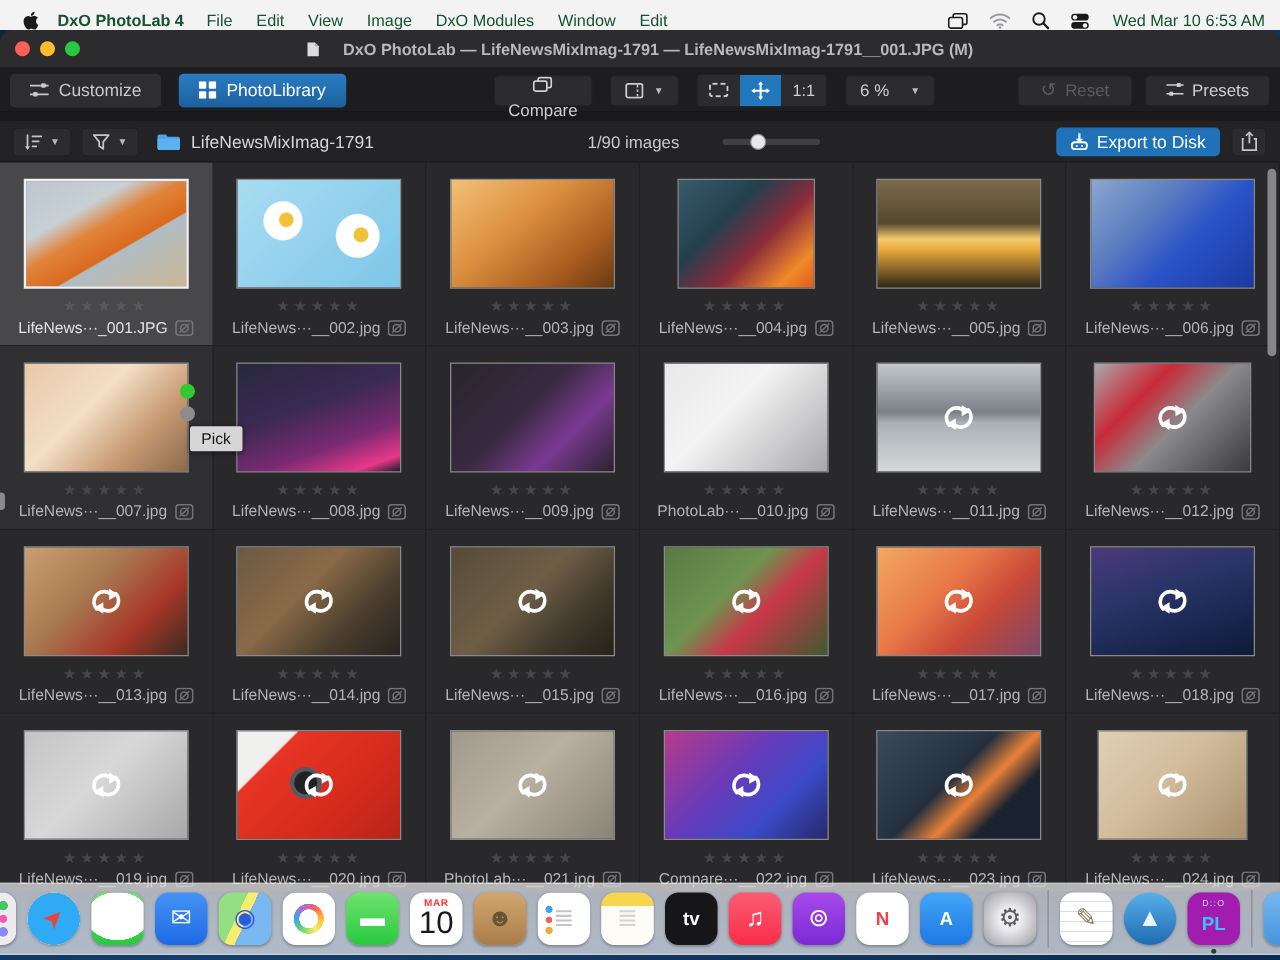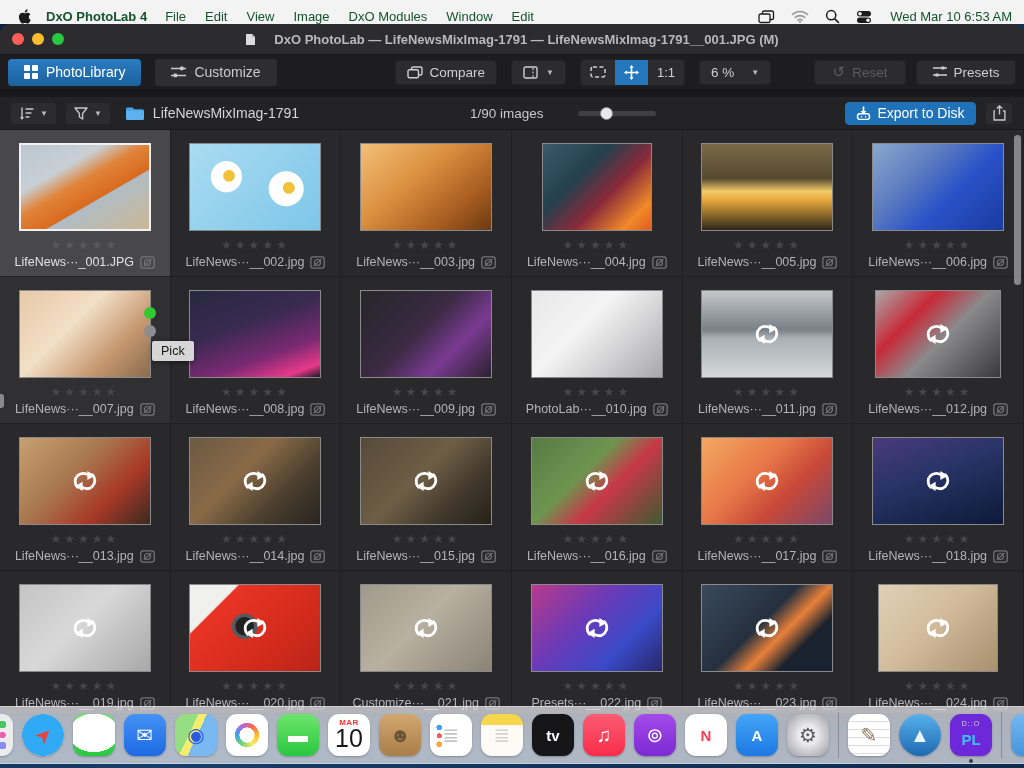--- a/index.html
+++ b/index.html
@@ -158,44 +158,44 @@
         <svg width="11" height="13" viewBox="0 0 11 13">
             <path d="M1 1h6l3 3v8H1z" fill="#dcdcde"></path>
             <path d="M7 1v3h3" fill="#aaaaac"></path>
           </svg>
       </span>
       <span>DxO PhotoLab — LifeNewsMixImag-1791 — LifeNewsMixImag-1791__001.JPG (M)</span>
     </div>
   </div>
 
   <div class="toolbar">
+    <div class="tab">
+      <span>
+        <svg width="15" height="13" viewBox="0 0 15 13">
+            <line x1="0" y1="2.5" x2="15" y2="2.5" stroke="#c9c9cb" stroke-width="1.4"></line>
+            <rect x="9" y="0.6" width="3.6" height="3.6" rx="0.8" fill="#c9c9cb"></rect>
+            <line x1="0" y1="9.5" x2="15" y2="9.5" stroke="#c9c9cb" stroke-width="1.4"></line>
+            <rect x="2.5" y="7.6" width="3.6" height="3.6" rx="0.8" fill="#c9c9cb"></rect>
+          </svg>
+      </span>
+      <span>Customize</span>
+    </div>
     <div class="tab active">
       <span>
         <svg width="14" height="14" viewBox="0 0 14 14">
             <rect x="0" y="0" width="6" height="6" rx="1" fill="#fff"></rect>
             <rect x="8" y="0" width="6" height="6" rx="1" fill="#fff"></rect>
             <rect x="0" y="8" width="6" height="6" rx="1" fill="#fff"></rect>
             <rect x="8" y="8" width="6" height="6" rx="1" fill="#fff"></rect>
           </svg>
       </span>
       <span>PhotoLibrary</span>
     </div>
-    <div class="tab">
-      <span>
-        <svg width="15" height="13" viewBox="0 0 15 13">
-            <line x1="0" y1="2.5" x2="15" y2="2.5" stroke="#c9c9cb" stroke-width="1.4"></line>
-            <rect x="9" y="0.6" width="3.6" height="3.6" rx="0.8" fill="#c9c9cb"></rect>
-            <line x1="0" y1="9.5" x2="15" y2="9.5" stroke="#c9c9cb" stroke-width="1.4"></line>
-            <rect x="2.5" y="7.6" width="3.6" height="3.6" rx="0.8" fill="#c9c9cb"></rect>
-          </svg>
-      </span>
-      <span>Customize</span>
-    </div>
-
-    <div class="tbtn" style="margin-left:118px;">
+
+    <div class="tbtn" style="margin-left:118px;flex-direction:column;">
       <span>
         <svg width="16" height="13" viewBox="0 0 16 13">
             <rect x="4.5" y="1" width="10.5" height="8" rx="1.5" fill="none" stroke="#cfcfd1" stroke-width="1.4"></rect>
             <rect x="1" y="3.8" width="10.5" height="8" rx="1.5" fill="#2c2c2e" stroke="#cfcfd1" stroke-width="1.4"></rect>
           </svg>
       </span>
       <span>Compare</span>
     </div>
 
     <div class="tbtn" style="margin-left:14px;gap:8px;">
@@ -723,21 +723,21 @@
                 <path d="M10 21.5 A 8.6 8.6 0 0 1 22.5 9.5"></path>
                 <path d="M26 8.5 A 8.6 8.6 0 0 1 13.5 20.5"></path>
               </g>
               <polygon points="20.5,4.5 28.5,9.5 20.5,14" fill="#ffffff"></polygon>
               <polygon points="15.5,15.8 7.5,20.5 15.5,25.5" fill="#ffffff"></polygon>
             </svg>
           </div>
         </div>
         <div class="stars">★★★★★</div>
         <div class="meta">
-          <span class="fname">Customize···__021.jpg</span>
+          <span class="fname">PhotoLab···__021.jpg</span>
           <span>
             <svg width="15" height="13" viewBox="0 0 15 13">
               <rect x="0.8" y="0.8" width="13.4" height="11.4" rx="2.4" fill="none" stroke="#747478" stroke-width="1.3"></rect>
               <circle cx="7.5" cy="6.5" r="3" fill="none" stroke="#747478" stroke-width="1.2"></circle>
               <line x1="3.6" y1="10.2" x2="11.4" y2="3" stroke="#747478" stroke-width="1.1"></line>
             </svg>
           </span>
         </div>
       </div>
       <div class="cell">
@@ -748,21 +748,21 @@
                 <path d="M10 21.5 A 8.6 8.6 0 0 1 22.5 9.5"></path>
                 <path d="M26 8.5 A 8.6 8.6 0 0 1 13.5 20.5"></path>
               </g>
               <polygon points="20.5,4.5 28.5,9.5 20.5,14" fill="#ffffff"></polygon>
               <polygon points="15.5,15.8 7.5,20.5 15.5,25.5" fill="#ffffff"></polygon>
             </svg>
           </div>
         </div>
         <div class="stars">★★★★★</div>
         <div class="meta">
-          <span class="fname">Presets···__022.jpg</span>
+          <span class="fname">Compare···__022.jpg</span>
           <span>
             <svg width="15" height="13" viewBox="0 0 15 13">
               <rect x="0.8" y="0.8" width="13.4" height="11.4" rx="2.4" fill="none" stroke="#747478" stroke-width="1.3"></rect>
               <circle cx="7.5" cy="6.5" r="3" fill="none" stroke="#747478" stroke-width="1.2"></circle>
               <line x1="3.6" y1="10.2" x2="11.4" y2="3" stroke="#747478" stroke-width="1.1"></line>
             </svg>
           </span>
         </div>
       </div>
       <div class="cell">
@@ -868,20 +868,20 @@
     <div class="dicon" style="background: radial-gradient(circle, rgb(236, 236, 238) 0px, rgb(236, 236, 238) 30%, rgb(154, 154, 162));">
       <span class="g" style="color: rgb(90, 90, 98);">⚙</span>
     </div>
     <div class="ddiv"></div>
     <div class="dicon" style="background: repeating-linear-gradient(rgb(255, 255, 255) 0px, rgb(255, 255, 255) 7px, rgb(220, 220, 220) 7px, rgb(220, 220, 220) 8px);">
       <span class="g" style="color: rgb(138, 122, 90);">✎</span>
     </div>
     <div class="dicon circle" style="background: linear-gradient(rgb(88, 176, 234), rgb(30, 106, 178));">
       <span class="g" style="color: rgb(234, 244, 252);">▲</span>
     </div>
-    <div class="dicon" style="background: #6d28d9;">
+    <div class="dicon" style="background: #a21caf;">
       <span class="tl-top">D::O</span>
       <span class="tl-main" style="color:#3ec1f2">PL</span>
       <span class="rdot"></span>
     </div>
     <div class="ddiv"></div>
     <div class="dicon" style="background: linear-gradient(rgb(116, 184, 240), rgb(70, 148, 220));"></div>
   </div>
 
 </body></html>

